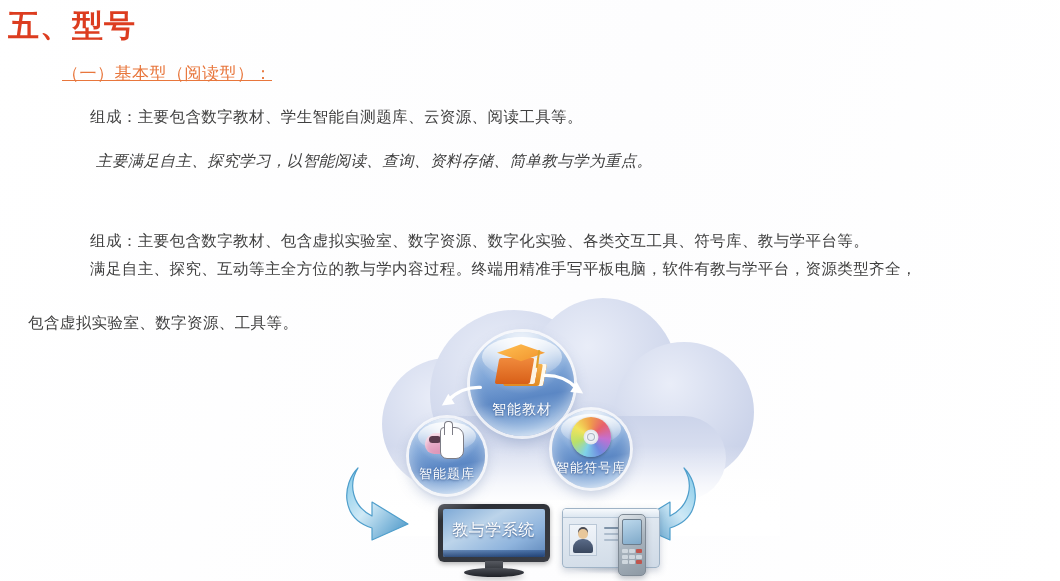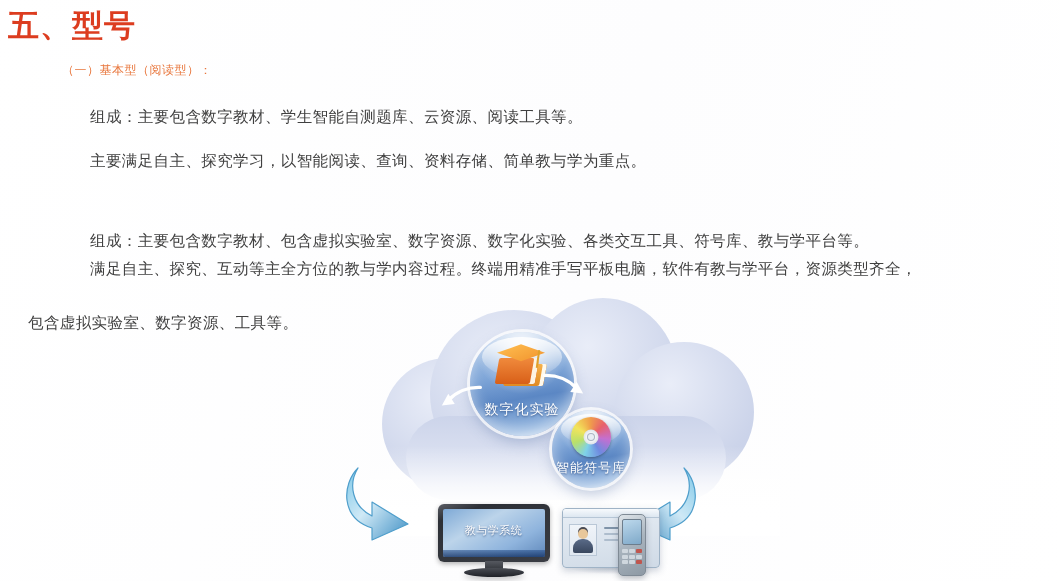--- a/index.html
+++ b/index.html
@@ -32,39 +32,40 @@
     font-weight: bold;
     letter-spacing: 1px;
     color: #dc3c1f;
     line-height: 1.25;
     white-space: nowrap;
   }
 
   
   .sub-head {
     position: absolute;
-    font-size: 12px;
+    font-size: 17px;
     color: #e8763c;
     white-space: nowrap;
     letter-spacing: 0.5px;
+    text-decoration: underline;
   }
   .sub-head-1 { left: 62px; top: 62px; }
   .sub-head-2 { left: 62px; top: 190px; }
 
   
   .para {
     position: absolute;
     font-size: 15.5px;
     color: #404040;
     letter-spacing: 0.4px;
     line-height: 1.5;
     white-space: nowrap;
   }
   .p1 { left: 90px; top: 106px; }
-  .p2 { left: 90px; top: 150px; }
+  .p2 { left: 96px; top: 150px; font-style: italic; }
   .p3 { left: 90px; top: 230px; }
   .p4 { left: 90px; top: 258px; }
   .p5 { left: 28px; top: 312px; }
 
   
   .diagram {
     position: absolute;
     left: 280px;
     top: 296px;
     width: 500px;
@@ -264,21 +265,21 @@
     border-radius: 2px;
     background: linear-gradient(150deg, #7ea9d6 0%, #bcd4ea 35%, #8fb4dd 70%, #5f88bb 100%);
     position: relative;
     overflow: hidden;
   }
   .monitor .inner .mon-text {
     position: absolute;
     left: 0; right: 1px; top: 44%;
     transform: translateY(-50%);
     text-align: center;
-    font-size: 11px;
+    font-size: 16px;
     color: #ffffff;
     letter-spacing: 0.5px;
     text-shadow: 0 1px 2px rgba(30,60,110,0.8);
     white-space: nowrap;
   }
   .monitor .inner .taskbar {
     position: absolute; left: 0; right: 0; bottom: 0;
     height: 7px;
     background: linear-gradient(180deg, rgba(40,80,140,0.55), rgba(20,50,100,0.8));
   }
@@ -418,23 +419,30 @@
       <path d="M2 31 L5 18 L14 26 Z" fill="#ffffff"></path>
     </svg>
 
     <div class="node node-main">
       <div class="node-glyph glyph-book">
         <span class="bk2"></span>
         <span class="bk1"></span>
         <span class="cap"></span>
         <span class="tassel"></span>
       </div>
-      <div class="node-label">数字化实验</div>
-    </div>
-
+      <div class="node-label">智能教材</div>
+    </div>
+
+    <div class="node node-left">
+      <div class="node-glyph glyph-mouse">
+        <span class="ms"></span>
+        <span class="hand"></span>
+      </div>
+      <div class="node-label">智能题库</div>
+    </div>
 
     <div class="node node-right">
       <div class="node-glyph glyph-disc"></div>
       <div class="node-label">智能符号库</div>
     </div>
 
     <svg class="big-arrow arrow-l" width="86" height="78" viewBox="0 0 86 78">
       <defs>
         <linearGradient id="ag1" x1="0" y1="0" x2="1" y2="1">
           <stop offset="0%" stop-color="#7fc8e8"></stop>

